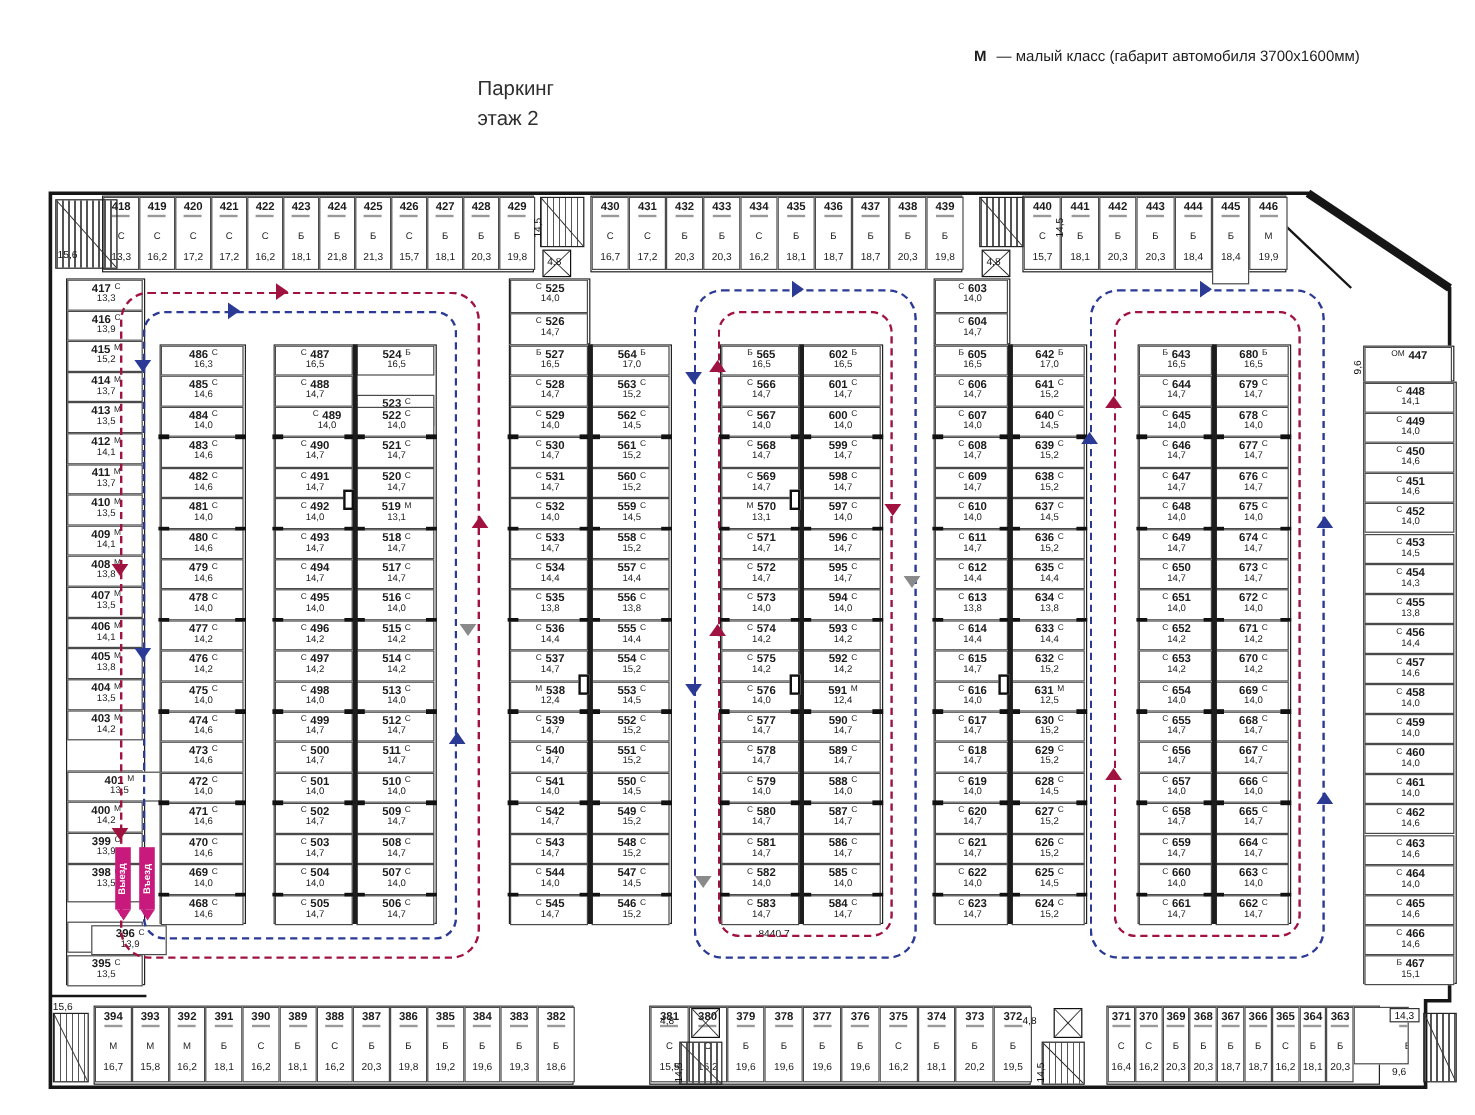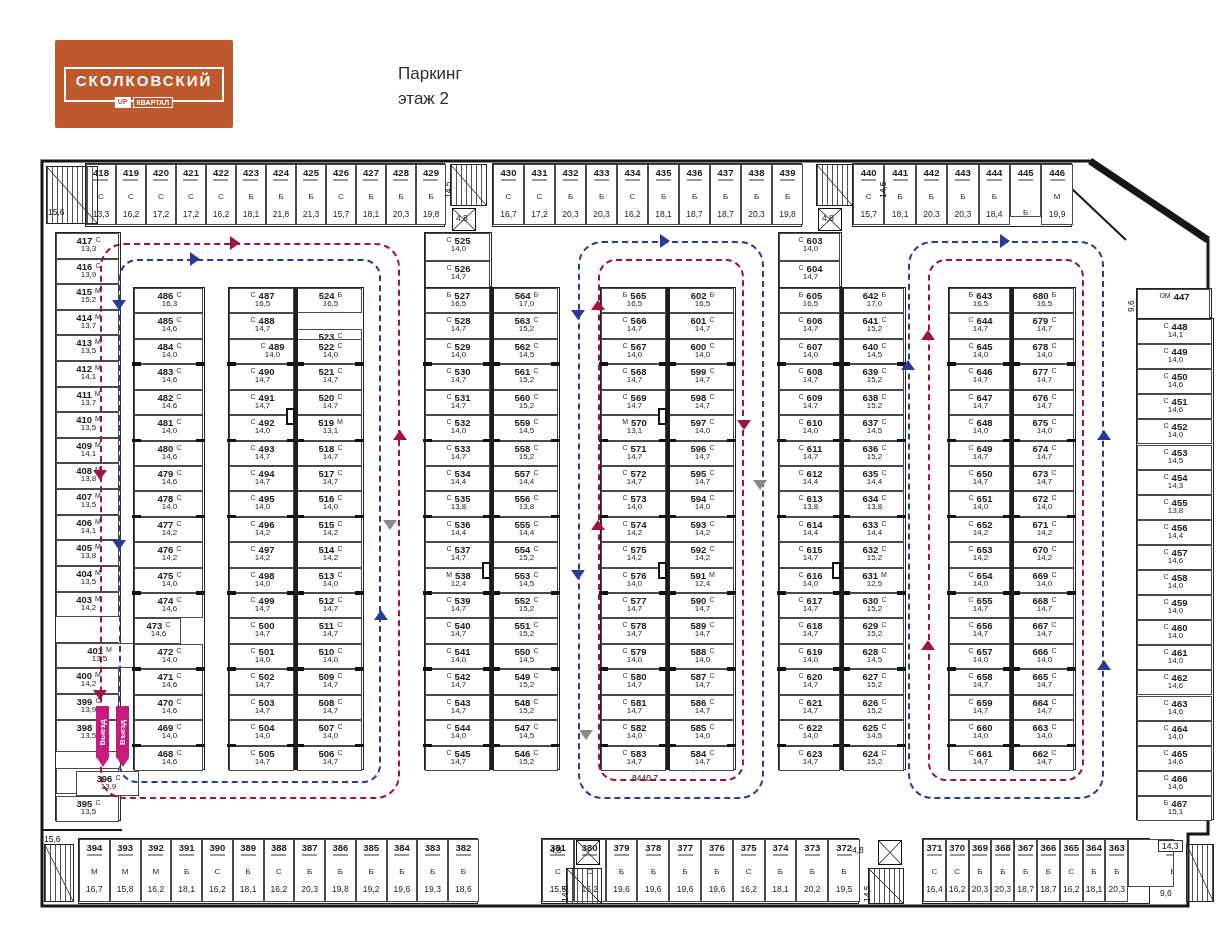--- a/index.html
+++ b/index.html
@@ -53,33 +53,26 @@
   .gate{position:absolute;width:13px;height:52px;display:flex;align-items:center;justify-content:center;}
   .gate .txt{transform:rotate(-90deg);font-size:8px;font-weight:bold;color:#fff;white-space:nowrap;}
   .gate::after{content:"";position:absolute;bottom:-9px;left:50%;transform:translateX(-50%);
       border-left:6px solid transparent;border-right:6px solid transparent;border-top:9px solid;}
   svg.walls{position:absolute;left:0;top:0;pointer-events:none;}
 </style>
 </head>
 <body>
 <div id="stage">
 
-<div id="logo" style="background: rgb(189, 90, 45);">
-  <div class="frame"><span class="nm">СКОЛКОВСКИЙ</span>
-    <span class="sub">
-          <span class="up" style="color: rgb(189, 90, 45);">UP</span>
-          <span class="kv" style="background: rgb(189, 90, 45);">КВАРТАЛ</span>
-        </span>
-  </div>
-</div>
 <div id="ttl">
   <div>Паркинг</div>
   <div>этаж 2</div>
 </div>
 <div id="legend">
+      <div class="row"><span class="code">М</span><span> — малый класс (габарит автомобиля 3700х1600мм)</span></div>
     </div>
 
 <div id="plan">
   <svg class="walls" width="1229" height="929">
     <path d="M42 161 H1090 L1208 240 V834 H1188 V906 H42 Z" fill="none" stroke="#161616" stroke-width="3"></path>
     <line x1="1090" y1="161" x2="1208" y2="240" stroke="#161616" stroke-width="7"></line>
     <line x1="1052" y1="170" x2="1126" y2="240" stroke="#161616" stroke-width="2"></line>
     <line x1="42" y1="830" x2="122" y2="830" stroke="#161616" stroke-width="2"></line>
   </svg>
 <div class="grp" style="left: 85px; top: 163px; width: 360px; height: 64px;">
@@ -215,21 +208,21 @@
         <div class="cell hcell" style="left: 94.2px; top: 0px; width: 31.4px; height: 61px;">
           <span class="num">443</span>
           <span class="cls">Б</span>
           <span class="area">20,3</span>
         </div>
         <div class="cell hcell" style="left: 125.6px; top: 0px; width: 31.4px; height: 61px;">
           <span class="num">444</span>
           <span class="cls">Б</span>
           <span class="area">18,4</span>
         </div>
-        <div class="cell hcell" style="left: 157px; top: 0px; width: 31.4px; height: 53px; gap: 16px;">
+        <div class="cell hcell" style="left: 157px; top: 0px; width: 31.4px; height: 73px;">
           <span class="num">445</span>
           <span class="cls">Б</span>
           <span class="area">18,4</span>
         </div>
         <div class="cell hcell" style="left: 188.4px; top: 0px; width: 31.4px; height: 61px;">
           <span class="num">446</span>
           <span class="cls">М</span>
           <span class="area">19,9</span>
         </div>
       </div>
@@ -481,21 +474,21 @@
           </div>
           <div class="area">14,0</div>
         </div>
         <div class="cell vcell rgt" style="left: 0px; top: 305.053px; width: 69px; height: 25.4211px;">
           <div class="l1">
             <span class="num">474</span>
             <span class="cls">С</span>
           </div>
           <div class="area">14,6</div>
         </div>
-        <div class="cell vcell rgt" style="left: 0px; top: 330.474px; width: 47px; height: 25.4211px;">
+        <div class="cell vcell rgt" style="left: 0px; top: 330.474px; width: 69px; height: 25.4211px;">
           <div class="l1">
             <span class="num">473</span>
             <span class="cls">С</span>
           </div>
           <div class="area">14,6</div>
         </div>
         <div class="cell vcell rgt" style="left: 0px; top: 355.895px; width: 69px; height: 25.4211px;">
           <div class="l1">
             <span class="num">472</span>
             <span class="cls">С</span>

